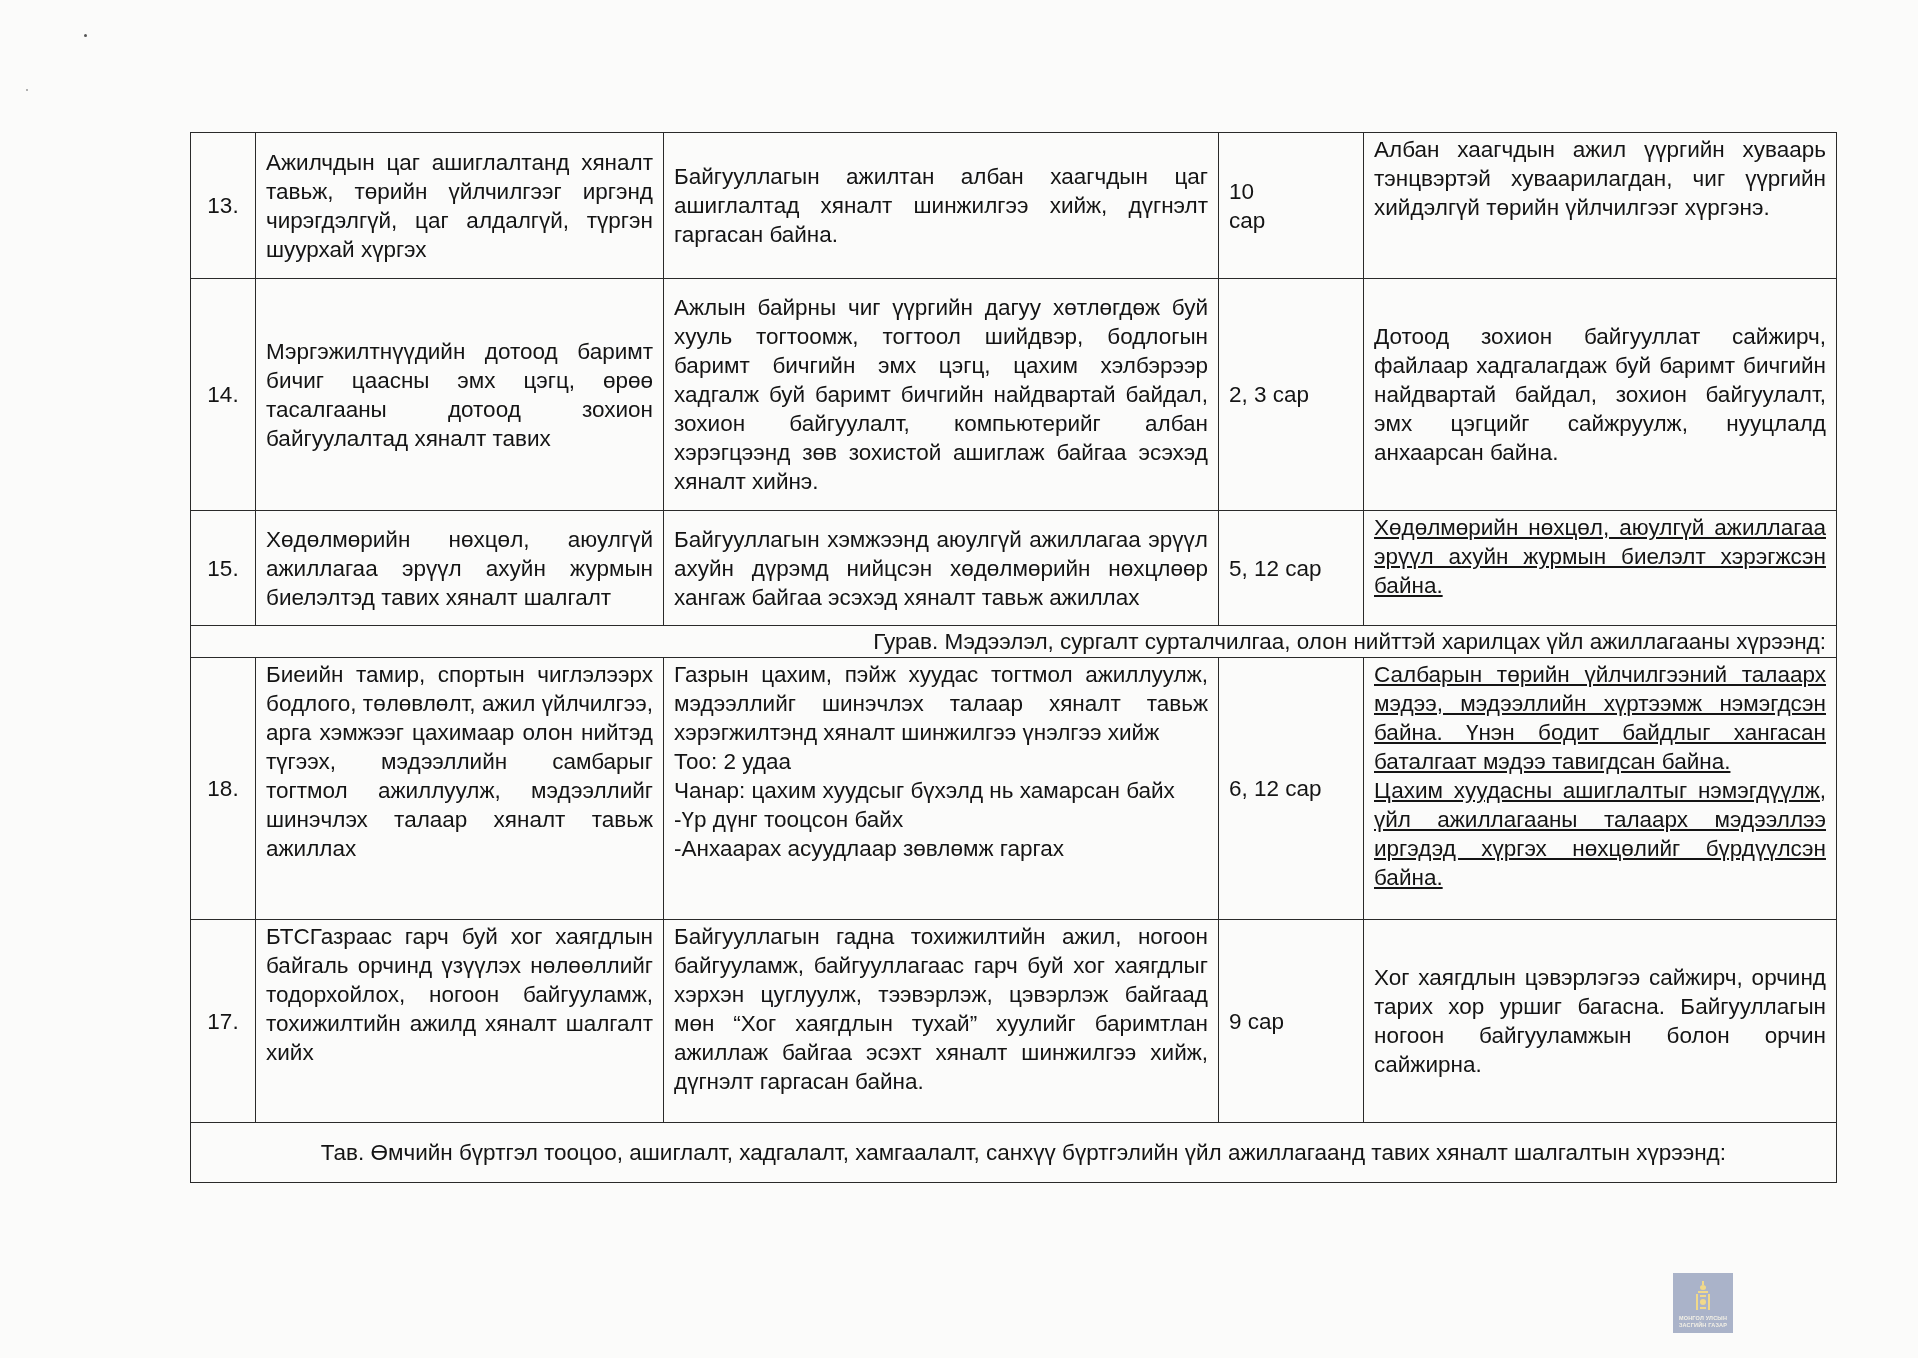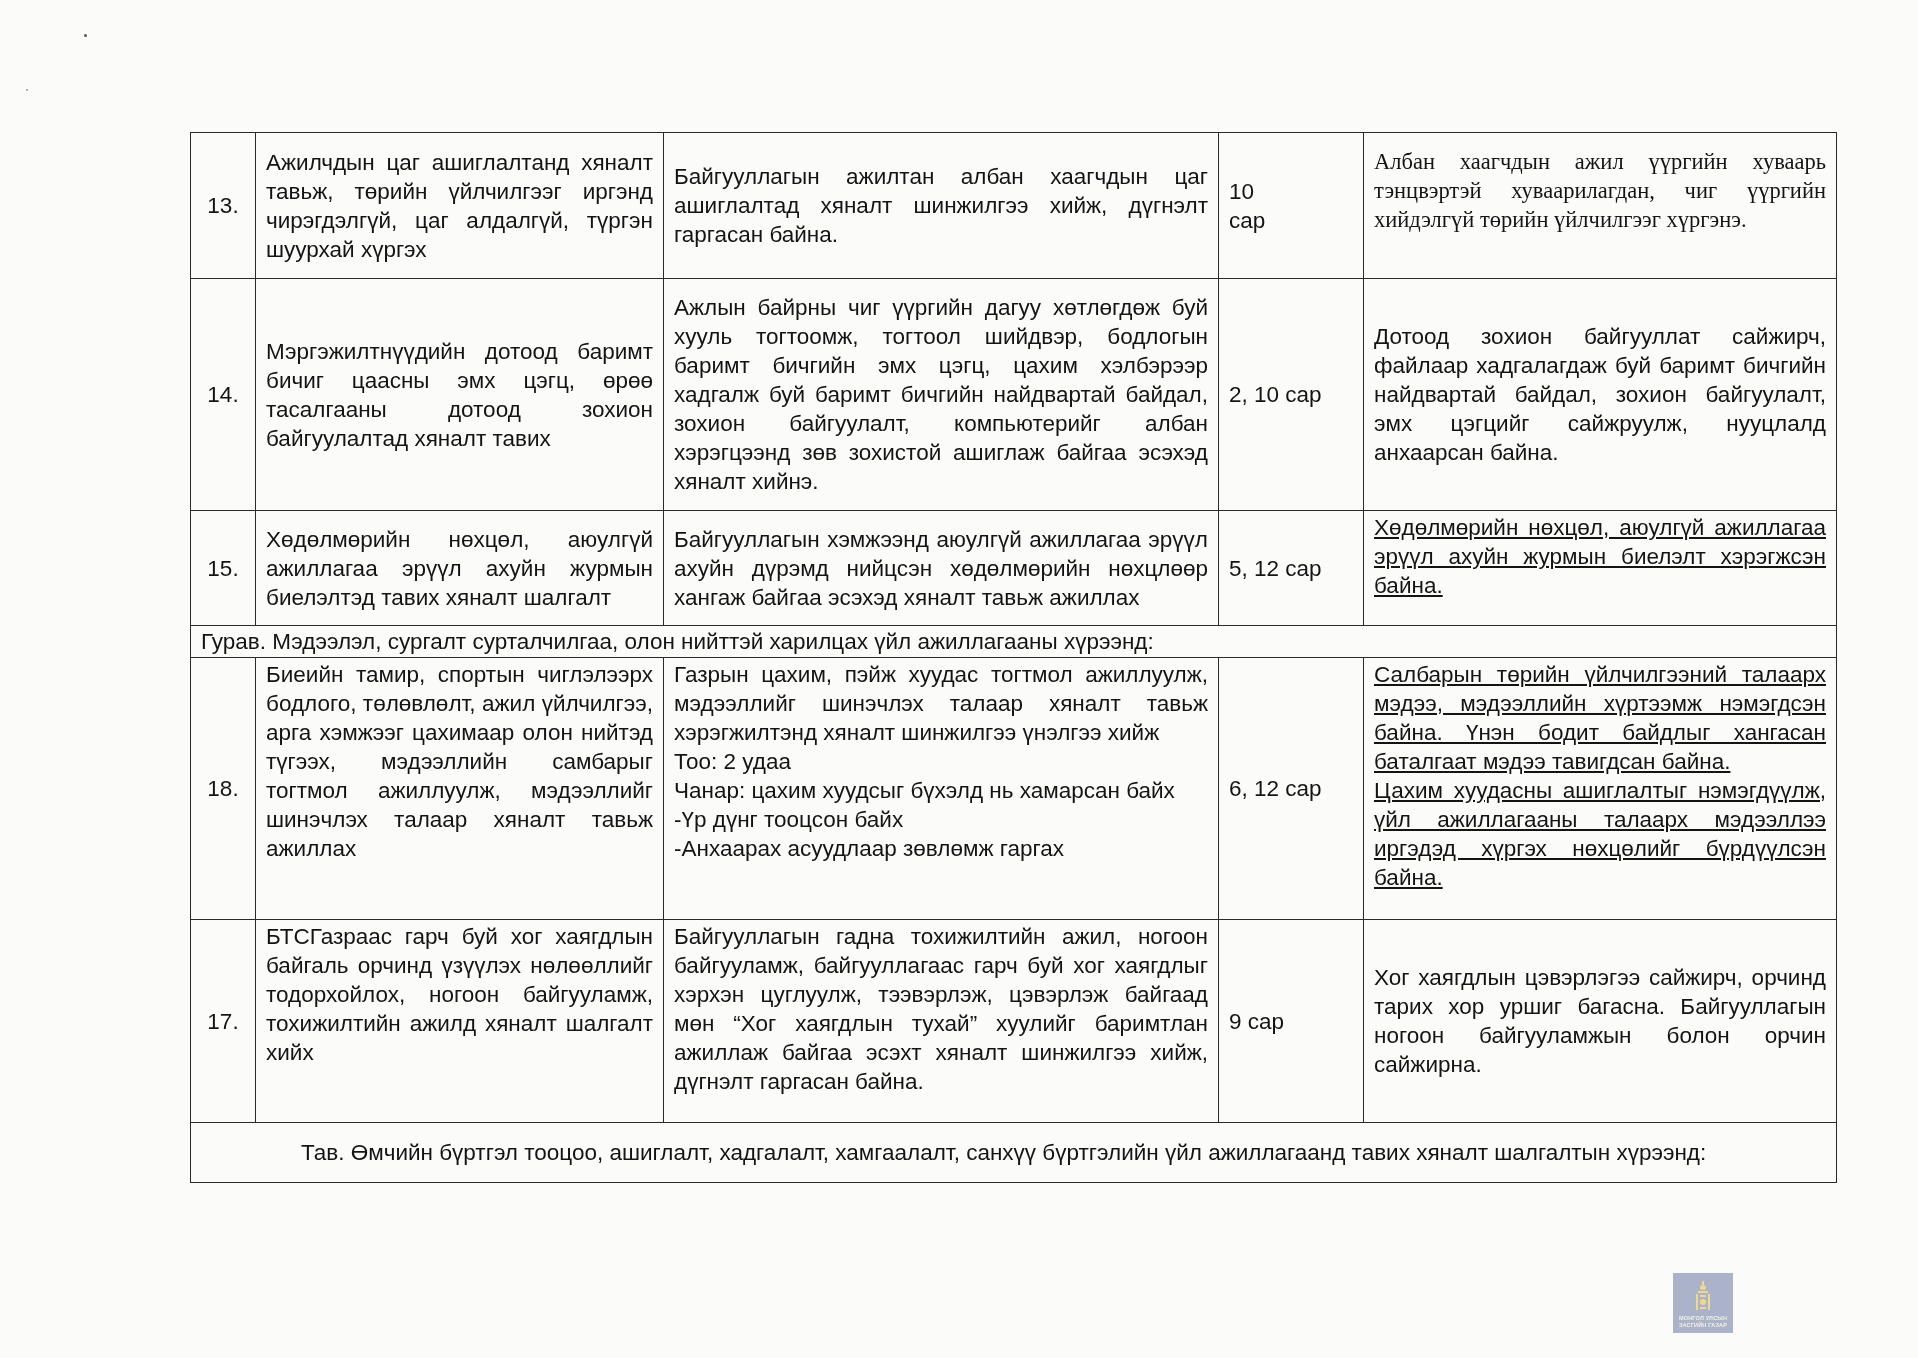--- a/index.html
+++ b/index.html
@@ -17,21 +17,21 @@
     border: 1.5px solid #2a2a2a; vertical-align: middle; padding: 1px 10px 1px 10px;
   }
   col.c-no { width: 65px; }
   col.c-task { width: 408px; }
   col.c-act { width: 555px; }
   col.c-time { width: 145px; }
   col.c-res { width: 473px; }
   td.no { text-align: center; padding: 0; }
   td.just { text-align: justify; text-align-last: left; }
   td.time { text-align: left; padding: 0 6px; }
-  td.section { text-align: left; padding: 0 20px; margin-top: 35px; }
+  td.section { text-align: right; padding: 0 20px; margin-top: 35px; }
   .act-line { display: block; }
   .logo {
     position: absolute; left: 1673px; top: 1273px; width: 60px; height: 60px;
     background: #aab3c9; display: flex; flex-direction: column; align-items: center; justify-content: flex-end;
   }
   .logo-mark { width: 14px; height: 30px; margin-bottom: 4px; position: relative; }
   .logo-mark .p { position: absolute; background: #f1d98a; }
   .logo-text { font-size: 5.5px; line-height: 7px; color: #f4f1e6; text-align: center; font-weight: bold; margin-bottom: 4px; letter-spacing: 0.2px; }
 </style>
 </head>
@@ -49,28 +49,28 @@
       <col class="c-res">
   </colgroup>
   <tbody>
 
     <tr style="height:146px;">
       <td class="no">13.</td>
       <td class="just">Ажилчдын цаг ашиглалтанд хяналт тавьж, төрийн үйлчилгээг иргэнд чирэгдэлгүй, цаг алдалгүй, түргэн шуурхай хүргэх</td>
       <td class="just">Байгууллагын ажилтан албан хаагчдын цаг ашиглалтад хяналт шинжилгээ хийж, дүгнэлт гаргасан байна.</td>
       <td class="time" style="white-space:pre-line;">10
 сар</td>
-      <td class="just" style="vertical-align:top;padding-top:14px;font-family:Liberation Serif, serif;">Албан хаагчдын ажил үүргийн хуваарь тэнцвэртэй хуваарилагдан, чиг үүргийн хийдэлгүй төрийн үйлчилгээг хүргэнэ.</td>
+      <td class="just" style="vertical-align:top;padding-top:2px;">Албан хаагчдын ажил үүргийн хуваарь тэнцвэртэй хуваарилагдан, чиг үүргийн хийдэлгүй төрийн үйлчилгээг хүргэнэ.</td>
     </tr>
 
     <tr style="height:232px;">
       <td class="no">14.</td>
       <td class="just">Мэргэжилтнүүдийн дотоод баримт бичиг цаасны эмх цэгц, өрөө тасалгааны дотоод зохион байгуулалтад хяналт тавих</td>
       <td class="just">Ажлын байрны чиг үүргийн дагуу хөтлөгдөж буй хууль тогтоомж, тогтоол шийдвэр, бодлогын баримт бичгийн эмх цэгц, цахим хэлбэрээр хадгалж буй баримт бичгийн найдвартай байдал, зохион байгуулалт, компьютерийг албан хэрэгцээнд зөв зохистой ашиглаж байгаа эсэхэд хяналт хийнэ.</td>
-      <td class="time">2, 10 сар</td>
+      <td class="time">2, 3 сар</td>
       <td class="just">Дотоод зохион байгууллат сайжирч, файлаар хадгалагдаж буй баримт бичгийн найдвартай байдал, зохион байгуулалт, эмх цэгцийг сайжруулж, нууцлалд анхаарсан байна.</td>
     </tr>
 
     <tr style="height:115px;">
       <td class="no">15.</td>
       <td class="just">Хөдөлмөрийн нөхцөл, аюулгүй ажиллагаа эрүүл ахуйн журмын биелэлтэд тавих хяналт шалгалт</td>
       <td class="just">Байгууллагын хэмжээнд аюулгүй ажиллагаа эрүүл ахуйн дүрэмд нийцсэн хөдөлмөрийн нөхцлөөр хангаж байгаа эсэхэд хяналт тавьж ажиллах</td>
       <td class="time">5, 12 сар</td>
       <td class="just" style="vertical-align:top;padding-top:2px;text-decoration:underline;">Хөдөлмөрийн нөхцөл, аюулгүй ажиллагаа эрүүл ахуйн журмын биелэлт хэрэгжсэн байна.</td>
     </tr>

